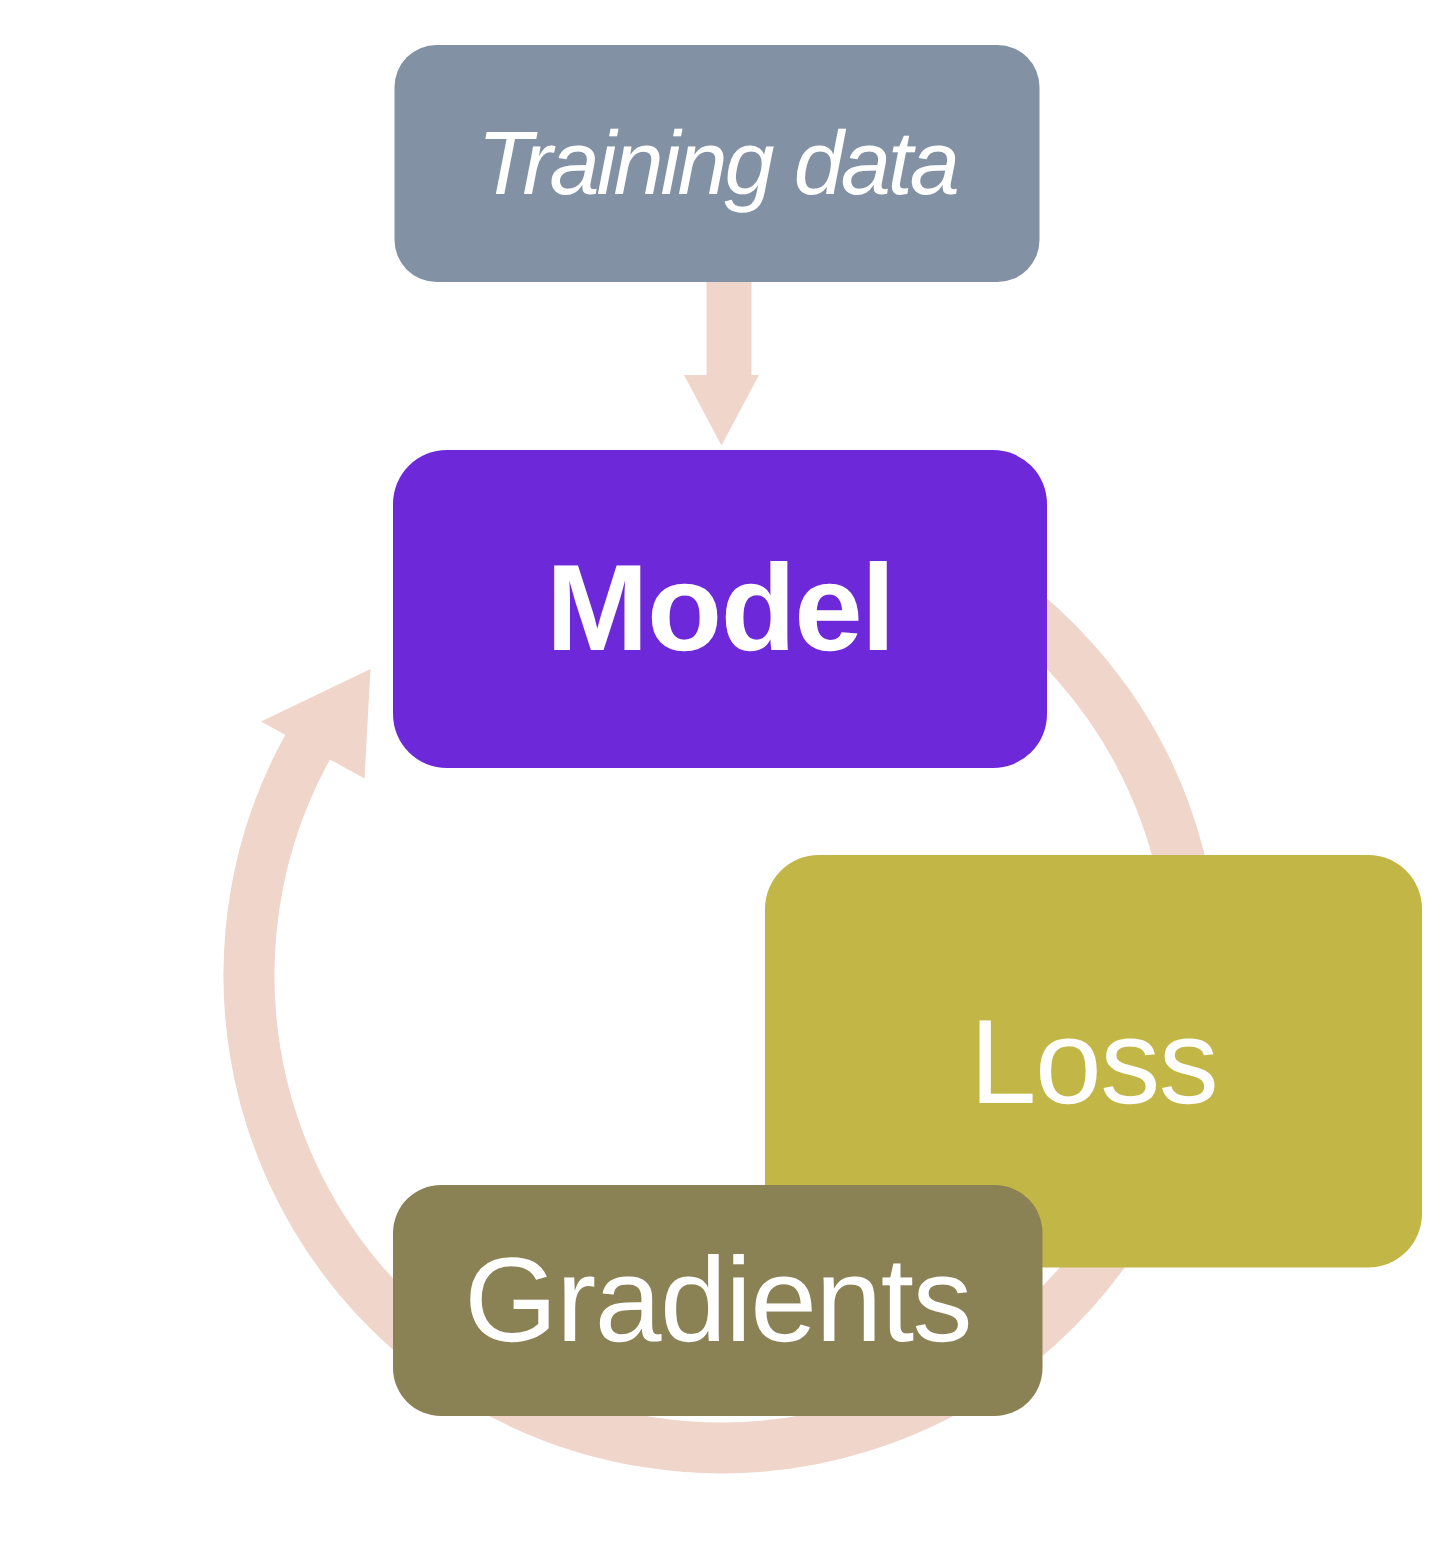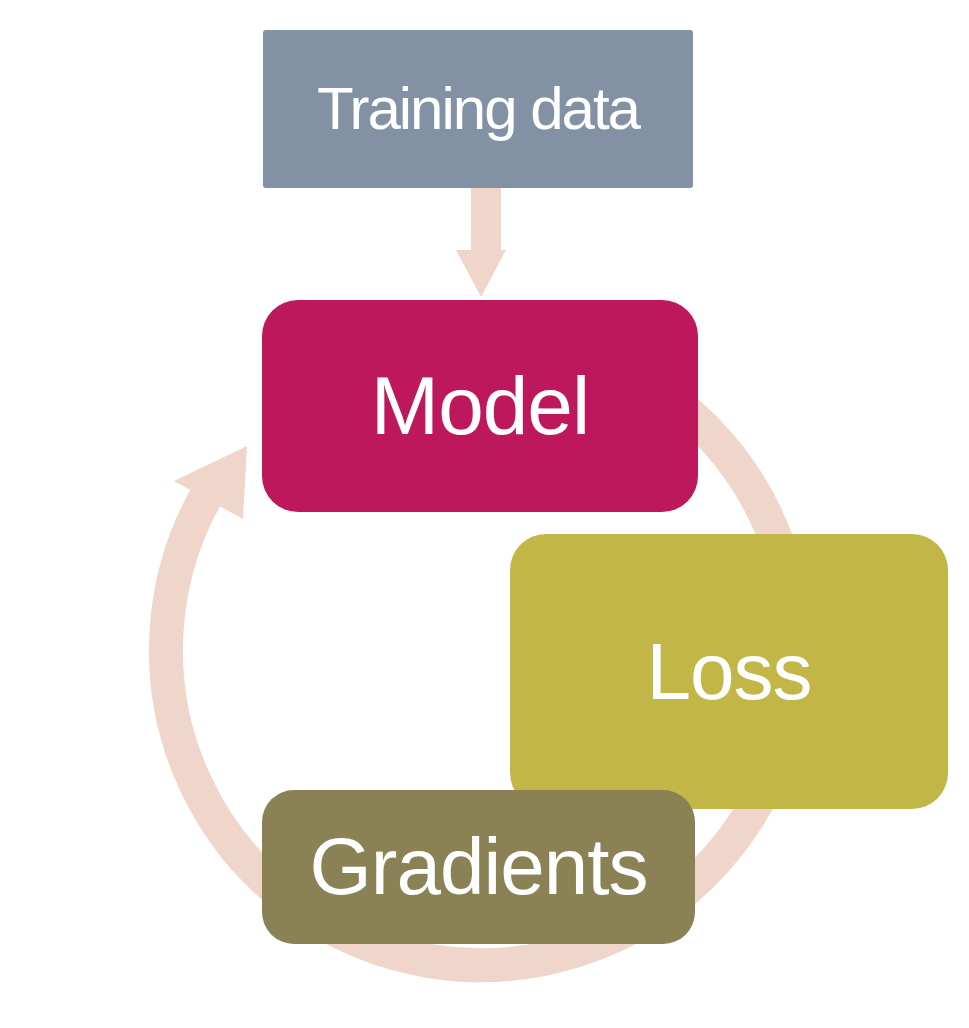--- a/index.html
+++ b/index.html
@@ -30,33 +30,34 @@
     color: #FFFFFF;
     line-height: 1;
     text-align: center;
   }
   .node .label {
     white-space: nowrap;
   }
   .node-training {
     left: 263px; top: 30px;
     width: 430px; height: 158px;
-    border-radius: 3px;
+    border-radius: 28px;
     font-size: 60px;
     letter-spacing: -2px;
+    font-style: italic;
   }
   .node-model {
     left: 262px; top: 300px;
     width: 436px; height: 212px;
     border-radius: 36px;
     font-size: 82px;
     letter-spacing: -1px;
   }
   .node-loss {
-    left: 510px; top: 534px;
+    left: 510px; top: 570px;
     width: 438px; height: 275px;
     border-radius: 36px;
     font-size: 80px;
     letter-spacing: -1px;
     text-align: right;
   }
   .node-step {
     left: 20px; top: 543px;
     width: 433px; height: 217px;
     border-radius: 36px;
@@ -82,21 +83,21 @@
 
     <polygon points="174,481 243,519 247,446" fill="#F0D5CB"></polygon>
 
     <path d="M 471 186 L 501 186 L 501 250 L 506 250 L 481 297 L 456 250 L 471 250 Z" fill="#F0D5CB"></path>
   </svg>
 
   <div class="node node-training" style="background-color: rgb(130, 145, 163);">
     <span class="label">Training data</span>
   </div>
 
-  <div class="node node-model" style="background-color: #be185d;">
+  <div class="node node-model" style="background-color: #6d28d9; font-weight: bold;">
     <span class="label">Model</span>
   </div>
 
   <div class="node node-loss" style="background-color: rgb(194, 182, 70);">
     <span class="label">Loss</span>
   </div>
 
 
   <div class="node node-gradients" style="background-color: rgb(138, 129, 85);">
     <span class="label">Gradients</span>

